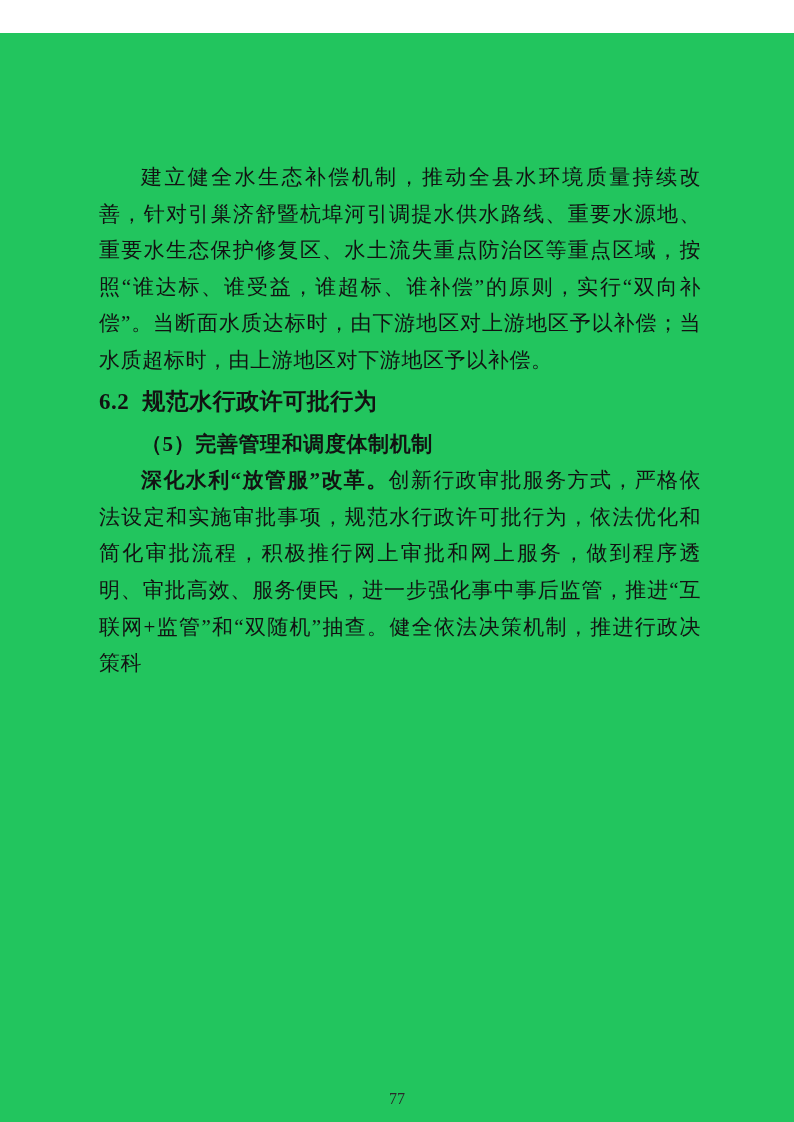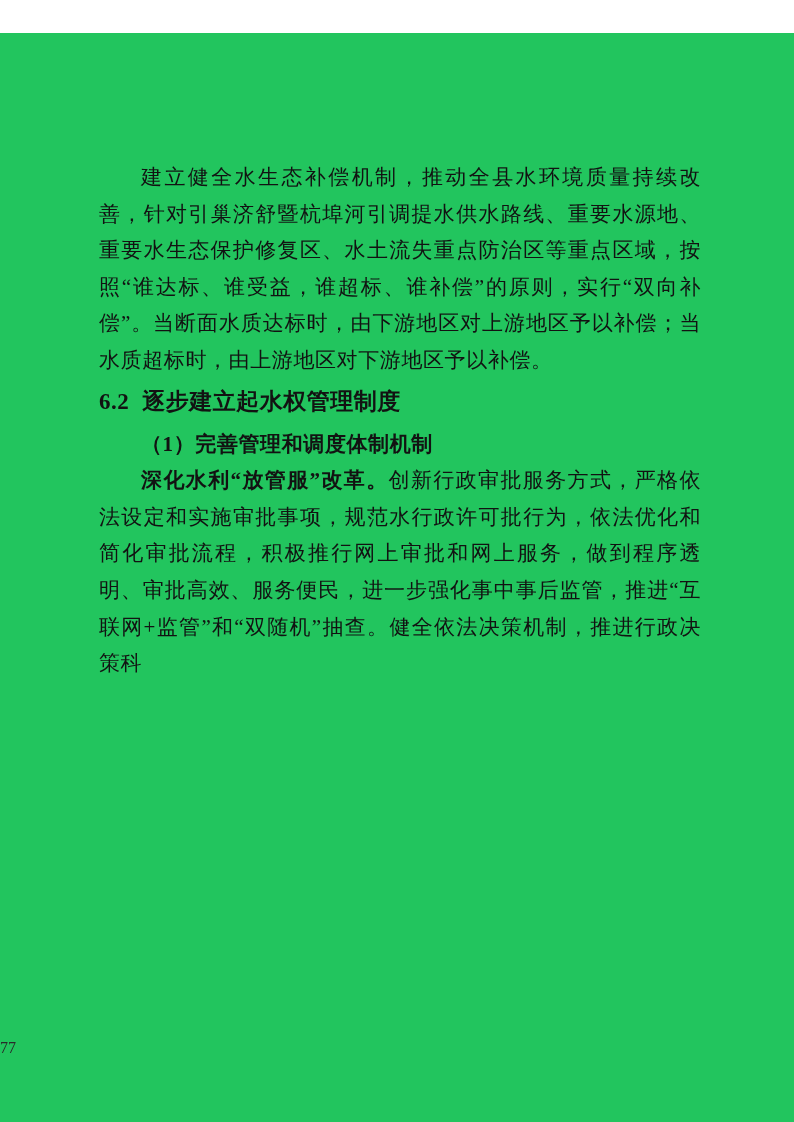--- a/index.html
+++ b/index.html
@@ -54,45 +54,45 @@
   .section-num {
     font-family: "Liberation Serif", "DejaVu Serif", serif;
     margin-right: 13px;
   }
   .lead-bold {
     font-weight: bold;
   }
   .footer {
     position: absolute;
     left: 0;
-    top: 1006px;
+    top: 1057px;
     width: 794px;
-    text-align: left;
+    text-align: center;
   }
   .page-number {
     font-size: 16px;
     color: #2a2a2a;
     font-family: "Liberation Serif", "DejaVu Serif", serif;
   }
 </style>
 </head>
 <body>
 
 <div class="page">
   <div class="doc-body">
 
     <p class="para">建立健全水生态补偿机制，推动全县水环境质量持续改善，针对引巢济舒暨杭埠河引调提水供水路线、重要水源地、重要水生态保护修复区、水土流失重点防治区等重点区域，按照“谁达标、谁受益，谁超标、谁补偿”的原则，实行“双向补偿”。当断面水质达标时，由下游地区对上游地区予以补偿；当水质超标时，由上游地区对下游地区予以补偿。</p>
 
 
 
     <h2 class="section-heading">
-      <span class="section-num">6.2</span><span class="section-title">逐步建立起水权管理制度</span>
+      <span class="section-num">6.2</span><span class="section-title">规范水行政许可批行为</span>
     </h2>
 
-    <h3 class="subheading">（1）完善管理和调度体制机制</h3>
+    <h3 class="subheading">（5）完善管理和调度体制机制</h3>
 
     <p class="para">
       <span class="lead-bold">深化水利“放管服”改革。</span><span>创新行政审批服务方式，严格依法设定和实施审批事项，规范水行政许可批行为，依法优化和简化审批流程，积极推行网上审批和网上服务，做到程序透明、审批高效、服务便民，进一步强化事中事后监管，推进“互联网+监管”和“双随机”抽查。健全依法决策机制，推进行政决策科</span>
     </p>
 
   </div>
 
   <div class="footer">
     <span class="page-number">77</span>
   </div>

